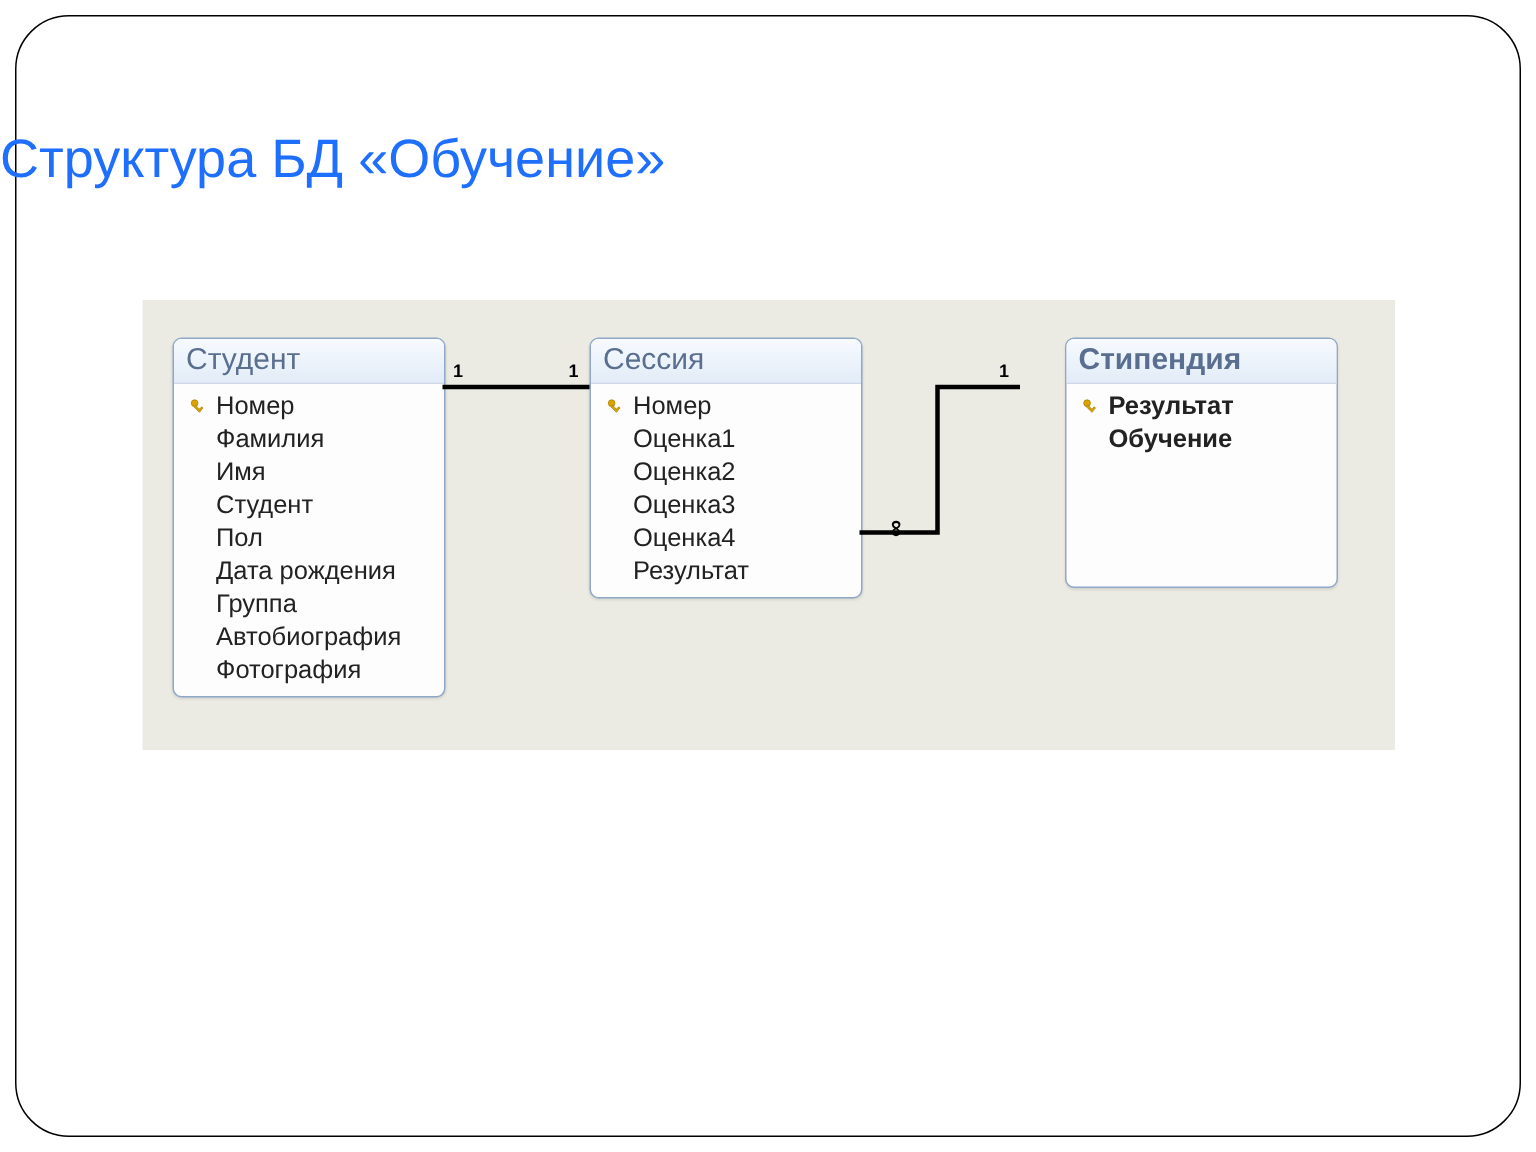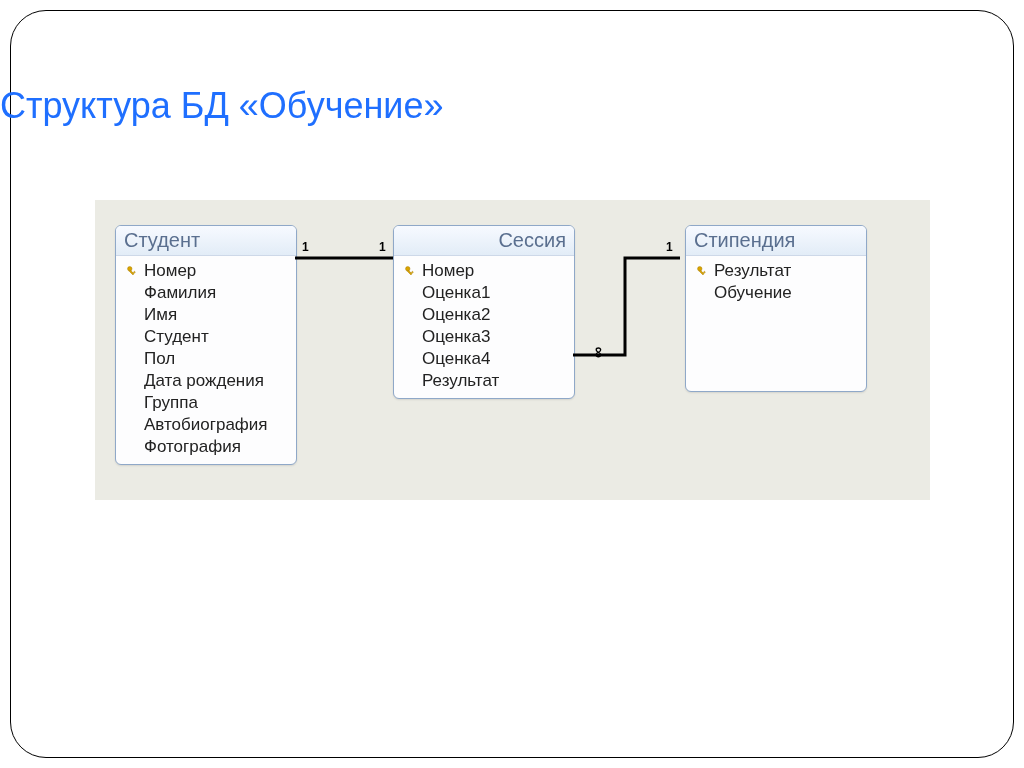--- a/index.html
+++ b/index.html
@@ -148,21 +148,21 @@
           <span class="key-cell"></span>
           <span class="field-name">Автобиография</span>
         </div>
       <div class="field-row">
           <span class="key-cell"></span>
           <span class="field-name">Фотография</span>
         </div>
     </div>
   </div>
 
-  <div class="entity" style="left:298px; top:25px; width:180px;text-align:right;">
+  <div class="entity" style="left:298px; top:25px; width:180px;">
     <div class="entity-header">Сессия</div>
     <div class="entity-body">
       <div class="field-row">
         <span class="key-cell">
           <svg class="key-icon" viewBox="0 0 16 16">
               <g fill="#d9a400" stroke="#a77b00" stroke-width="0.6">
                 <circle cx="5" cy="5" r="3"></circle>
                 <rect x="6.5" y="6.5" width="2" height="7" transform="rotate(-45 7.5 10)"></rect>
                 <rect x="10" y="9" width="2.5" height="1.6" transform="rotate(-45 11 10)"></rect>
               </g>
@@ -186,21 +186,21 @@
           <span class="key-cell"></span>
           <span class="field-name">Оценка4</span>
         </div>
       <div class="field-row">
           <span class="key-cell"></span>
           <span class="field-name">Результат</span>
         </div>
     </div>
   </div>
 
-  <div class="entity" style="left:590px; top:25px; width:180px; height:165px;">
+  <div class="entity" style="left:615px; top:25px; width:180px; height:165px;font-weight:bold;">
     <div class="entity-header">Стипендия</div>
     <div class="entity-body">
       <div class="field-row">
         <span class="key-cell">
           <svg class="key-icon" viewBox="0 0 16 16">
               <g fill="#d9a400" stroke="#a77b00" stroke-width="0.6">
                 <circle cx="5" cy="5" r="3"></circle>
                 <rect x="6.5" y="6.5" width="2" height="7" transform="rotate(-45 7.5 10)"></rect>
                 <rect x="10" y="9" width="2.5" height="1.6" transform="rotate(-45 11 10)"></rect>
               </g>

